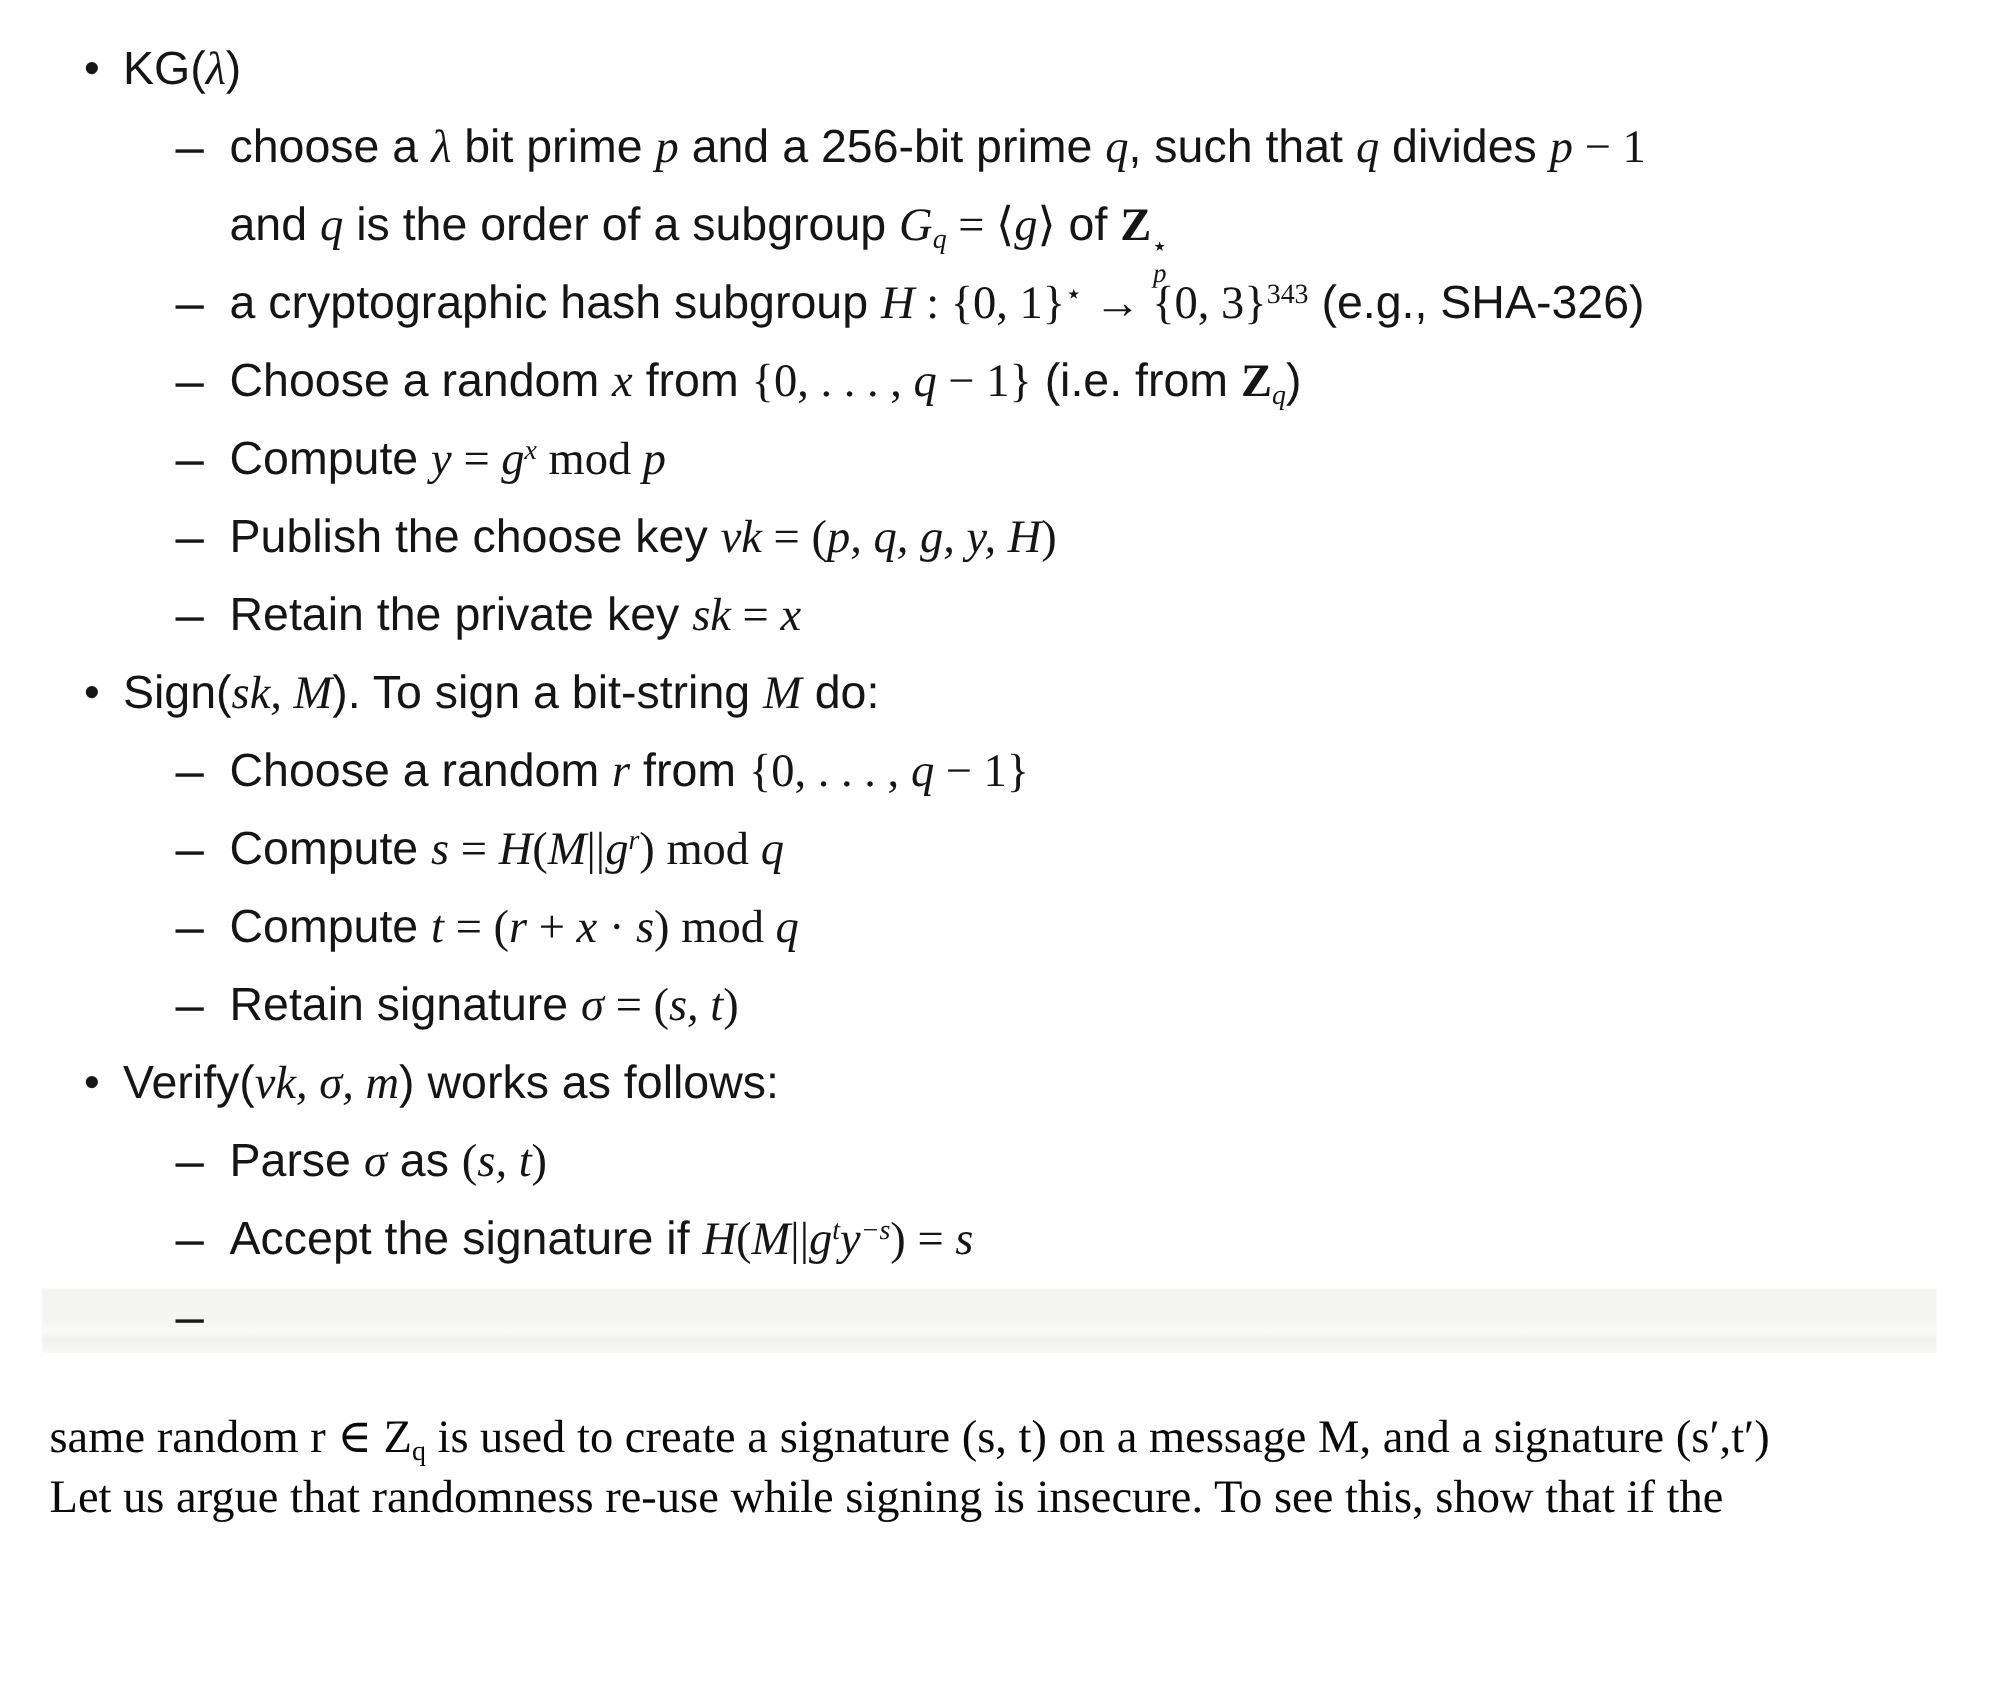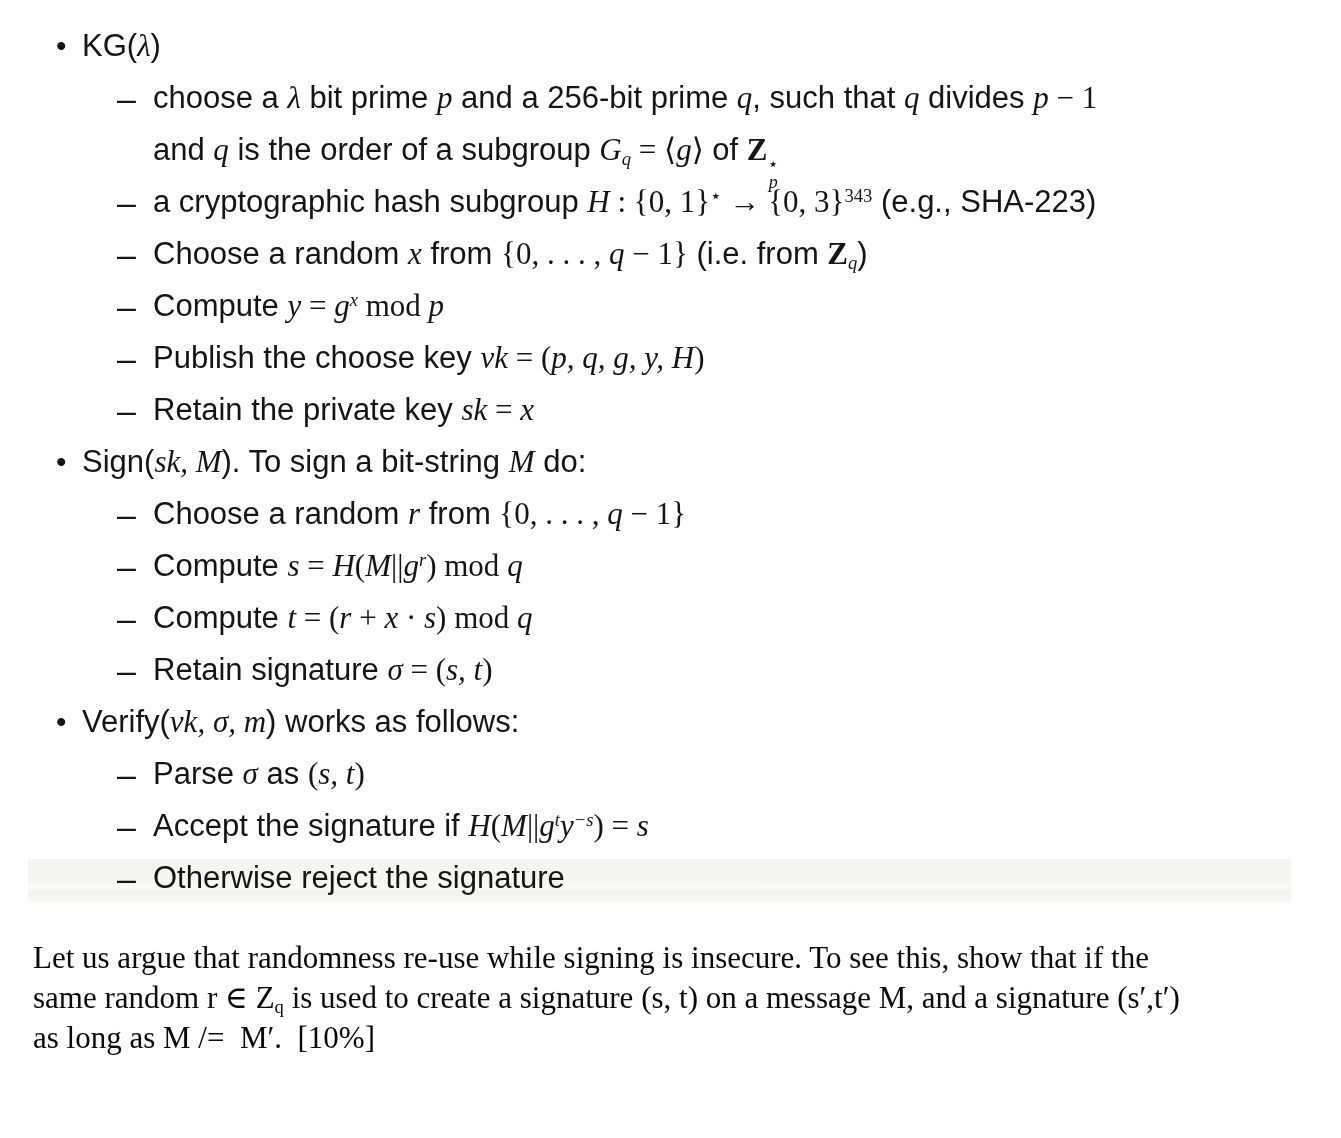--- a/index.html
+++ b/index.html
@@ -51,36 +51,35 @@
 <div class="page">
   <section class="slide">
     <div class="band"></div>
     <div id="slide-lines">
         <div class="line bullet"><span class="marker">•</span><span class="seg">KG(</span><span class="seg mi">λ</span><span class="seg">)</span></div>
         <div class="line dash"><span class="marker">–</span><span class="seg">choose a </span><span class="seg mi">λ</span><span class="seg"> bit prime </span><span class="seg mi">p</span><span class="seg"> and a 256-bit prime </span><span class="seg mi">q</span><span class="seg">, such that </span><span class="seg mi">q</span><span class="seg"> divides </span><span class="seg mi">p</span><span class="seg mr"> − 1</span></div>
         <div class="line cont"><span class="seg">and </span><span class="seg mi">q</span><span class="seg"> is the order of a subgroup </span><span class="seg mi">G</span><span class="seg mi sub">q</span><span class="seg mr"> = ⟨</span><span class="seg mi">g</span><span class="seg mr">⟩</span><span class="seg"> of </span><span class="seg mb">Z</span><span class="stack">
             <span>⋆</span>
             <span>p</span>
           </span></div>
-        <div class="line dash"><span class="marker">–</span><span class="seg">a cryptographic hash subgroup </span><span class="seg mi">H</span><span class="seg mr"> : {0, 1}</span><span class="seg mr sup">⋆</span><span class="seg mr"> → {0, 3}</span><span class="seg mr sup">343</span><span class="seg"> (e.g., SHA-223)</span></div>
+        <div class="line dash"><span class="marker">–</span><span class="seg">a cryptographic hash subgroup </span><span class="seg mi">H</span><span class="seg mr"> : {0, 1}</span><span class="seg mr sup">⋆</span><span class="seg mr"> → {0, 3}</span><span class="seg mr sup">343</span><span class="seg"> (e.g., SHA-326)</span></div>
         <div class="line dash"><span class="marker">–</span><span class="seg">Choose a random </span><span class="seg mi">x</span><span class="seg"> from </span><span class="seg mr">{0, . . . , </span><span class="seg mi">q</span><span class="seg mr"> − 1}</span><span class="seg"> (i.e. from </span><span class="seg mb">Z</span><span class="seg mi sub">q</span><span class="seg">)</span></div>
         <div class="line dash"><span class="marker">–</span><span class="seg">Compute </span><span class="seg mi">y</span><span class="seg mr"> = </span><span class="seg mi">g</span><span class="seg mi sup">x</span><span class="seg mr"> mod </span><span class="seg mi">p</span></div>
         <div class="line dash"><span class="marker">–</span><span class="seg">Publish the choose key </span><span class="seg mi">vk</span><span class="seg mr"> = (</span><span class="seg mi">p, q, g, y, H</span><span class="seg mr">)</span></div>
         <div class="line dash"><span class="marker">–</span><span class="seg">Retain the private key </span><span class="seg mi">sk</span><span class="seg mr"> = </span><span class="seg mi">x</span></div>
         <div class="line bullet"><span class="marker">•</span><span class="seg">Sign(</span><span class="seg mi">sk, M</span><span class="seg">).  To sign a bit-string </span><span class="seg mi">M</span><span class="seg"> do:</span></div>
         <div class="line dash"><span class="marker">–</span><span class="seg">Choose a random </span><span class="seg mi">r</span><span class="seg"> from </span><span class="seg mr">{0, . . . , </span><span class="seg mi">q</span><span class="seg mr"> − 1}</span></div>
         <div class="line dash"><span class="marker">–</span><span class="seg">Compute </span><span class="seg mi">s</span><span class="seg mr"> = </span><span class="seg mi">H</span><span class="seg mr">(</span><span class="seg mi">M</span><span class="seg mr">||</span><span class="seg mi">g</span><span class="seg mi sup">r</span><span class="seg mr">) mod </span><span class="seg mi">q</span></div>
         <div class="line dash"><span class="marker">–</span><span class="seg">Compute </span><span class="seg mi">t</span><span class="seg mr"> = (</span><span class="seg mi">r</span><span class="seg mr"> + </span><span class="seg mi">x</span><span class="seg mr"> · </span><span class="seg mi">s</span><span class="seg mr">) mod </span><span class="seg mi">q</span></div>
         <div class="line dash"><span class="marker">–</span><span class="seg">Retain signature </span><span class="seg mi">σ</span><span class="seg mr"> = (</span><span class="seg mi">s, t</span><span class="seg mr">)</span></div>
         <div class="line bullet"><span class="marker">•</span><span class="seg">Verify(</span><span class="seg mi">vk, σ, m</span><span class="seg">) works as follows:</span></div>
         <div class="line dash"><span class="marker">–</span><span class="seg">Parse </span><span class="seg mi">σ</span><span class="seg"> as </span><span class="seg mr">(</span><span class="seg mi">s, t</span><span class="seg mr">)</span></div>
         <div class="line dash"><span class="marker">–</span><span class="seg">Accept the signature if </span><span class="seg mi">H</span><span class="seg mr">(</span><span class="seg mi">M</span><span class="seg mr">||</span><span class="seg mi">g</span><span class="seg mi sup">t</span><span class="seg mi">y</span><span class="seg mi sup">−s</span><span class="seg mr">) = </span><span class="seg mi">s</span></div>
-        <div class="line dash"><span class="marker">–</span><span class="seg">Otherwise reject the signature</span></div>
+        <div class="line dash"><span class="marker">–</span></div>
       </div>
   </section>
   <section class="question">
     <div id="question-lines">
+        <div class="qline"><span class="seg">same random r ∈ Z</span><span class="seg sub">q</span><span class="seg"> is used to create a signature (s, t) on a message M, and a signature (s′,t′)</span></div>
         <div class="qline"><span class="seg">Let us argue that randomness re-use while signing is insecure. To see this, show that if the</span></div>
-        <div class="qline"><span class="seg">same random r ∈ Z</span><span class="seg sub">q</span><span class="seg"> is used to create a signature (s, t) on a message M, and a signature (s′,t′)</span></div>
-        <div class="qline"><span class="seg">as long as M /=&nbsp; M′.&nbsp; [10%]</span></div>
       </div>
   </section>
 </div>
 
 </body></html>

